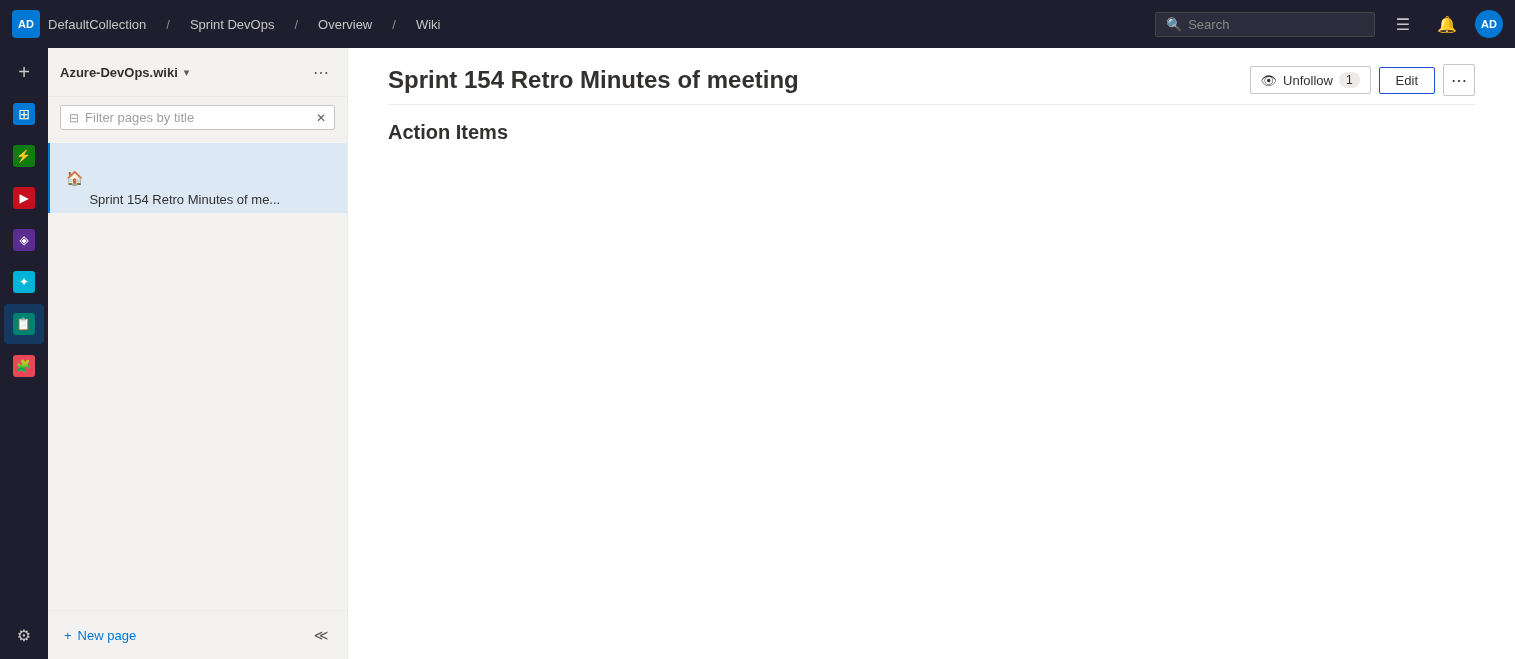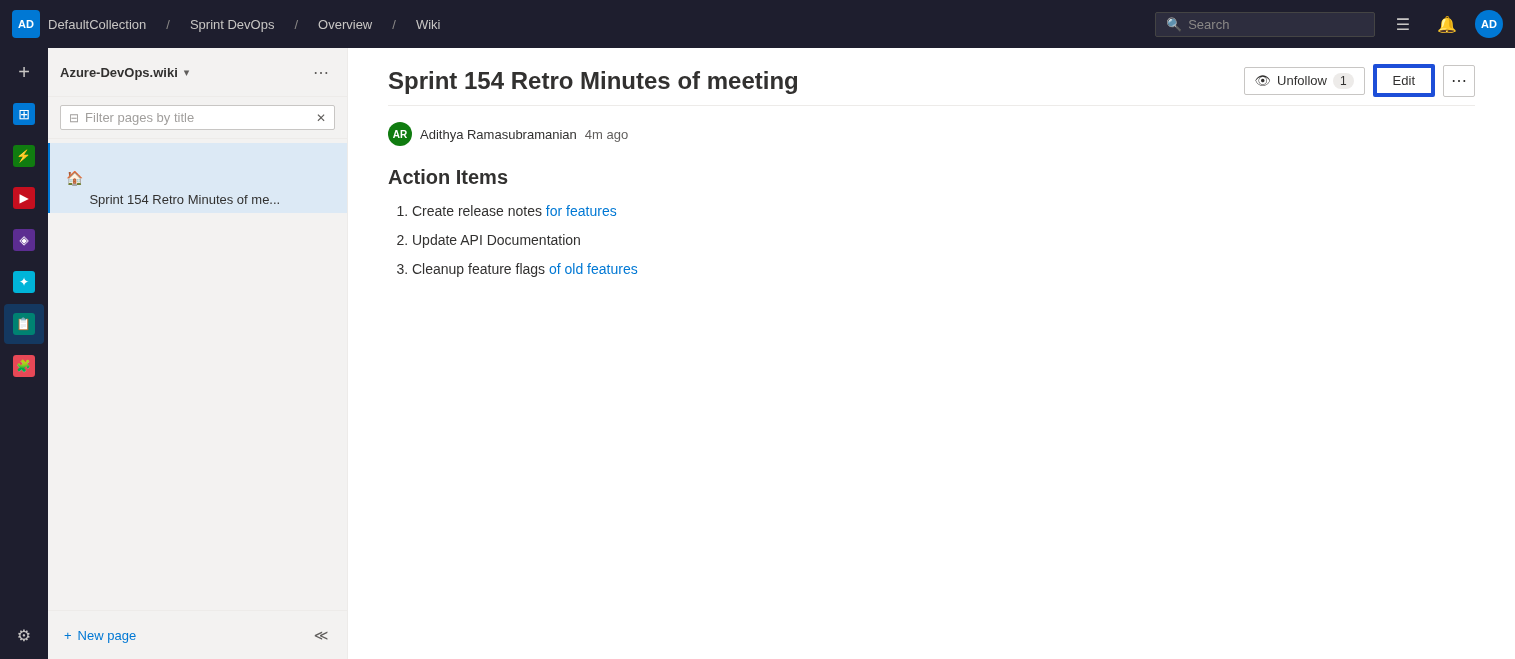--- a/index.html
+++ b/index.html
@@ -185,21 +185,21 @@
       padding: 5px 10px;
       border: 1px solid #c8c6c4; border-radius: 2px;
       background: white; cursor: pointer; font-size: 13px; color: #323130;
     }
     .follower-count {
       background: #edebe9; border-radius: 10px;
       padding: 1px 7px; font-size: 12px; color: #323130;
     }
     .edit-btn {
       padding: 5px 16px;
-      border: 4px solid #1d4ed8; border-radius: 2px;
+      border: 1px solid #1d4ed8; border-radius: 2px;
       background: white; cursor: pointer; font-size: 13px; color: #323130;
       font-weight: 500;
     }
     .more-btn {
       width: 32px; height: 32px; border-radius: 2px;
       display: flex; align-items: center; justify-content: center;
       border: 1px solid #c8c6c4; background: white;
       cursor: pointer; font-size: 16px; color: #323130;
     }
 
@@ -325,34 +325,18 @@
         <button class="unfollow-btn">
           <span>👁</span>
           <span>Unfollow</span>
           <span class="follower-count">1</span>
         </button>
         <button class="edit-btn">Edit</button>
         <button class="more-btn">⋯</button>
       </div>
     </div>
 
-    <div class="author-line">
-      <div class="author-avatar">AR</div>
-      <span class="author-name">Adithya Ramasubramanian</span>
-      <span class="author-time">4m ago</span>
-    </div>
 
     <h2 class="section-title">Action Items</h2>
 
-    <ol class="action-list">
-      <li>
-        Create release notes <a class="inline-link" href="#">for features</a>
-      </li>
-      <li>
-        Update API Documentation
-      </li>
-      <li>
-        Cleanup feature flags <a class="inline-link" href="#">of old features</a>
-      </li>
-    </ol>
   </main>
 
 </div>
 
 </body></html>

